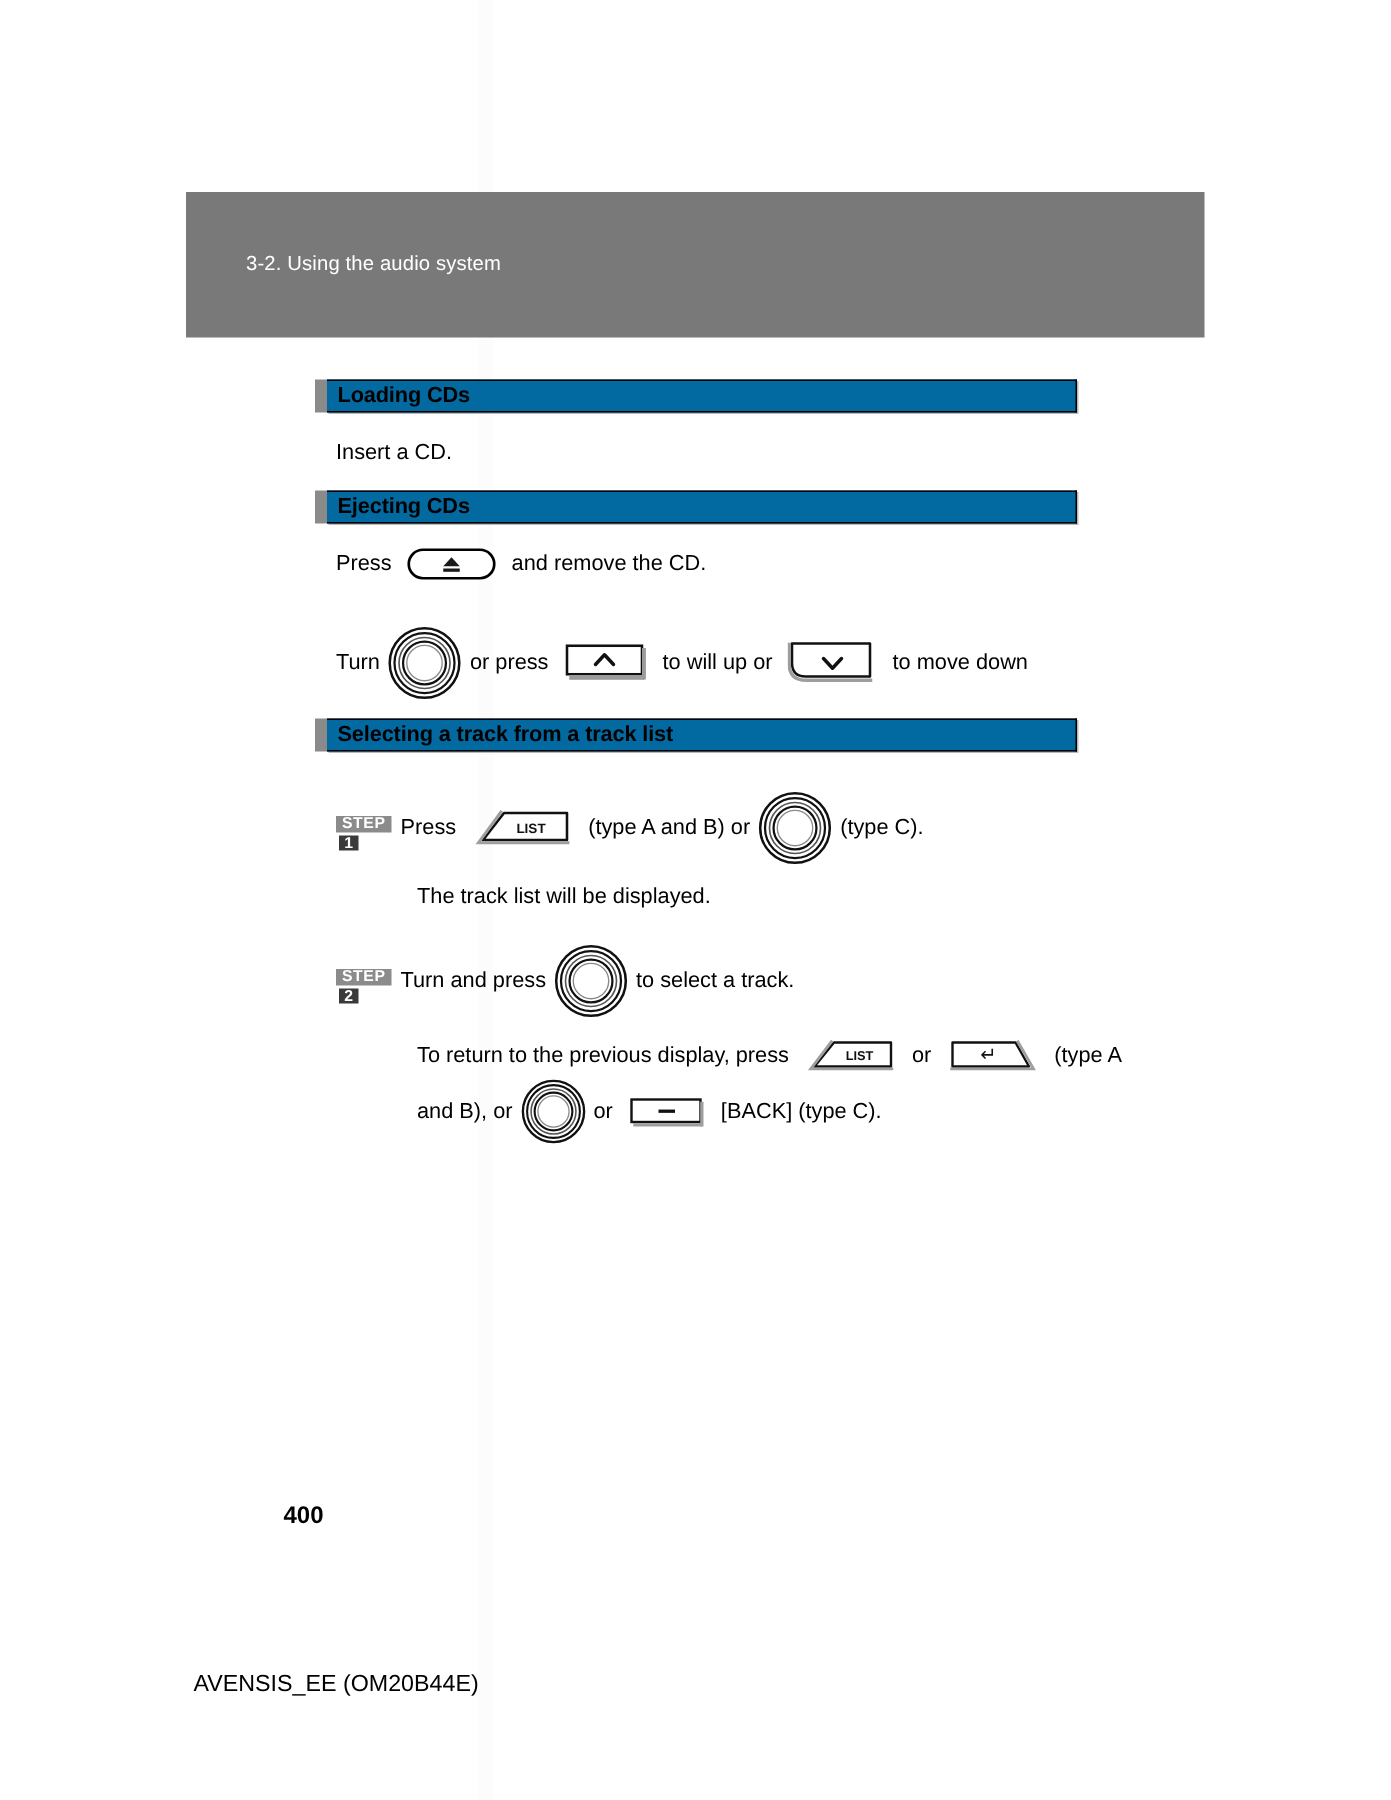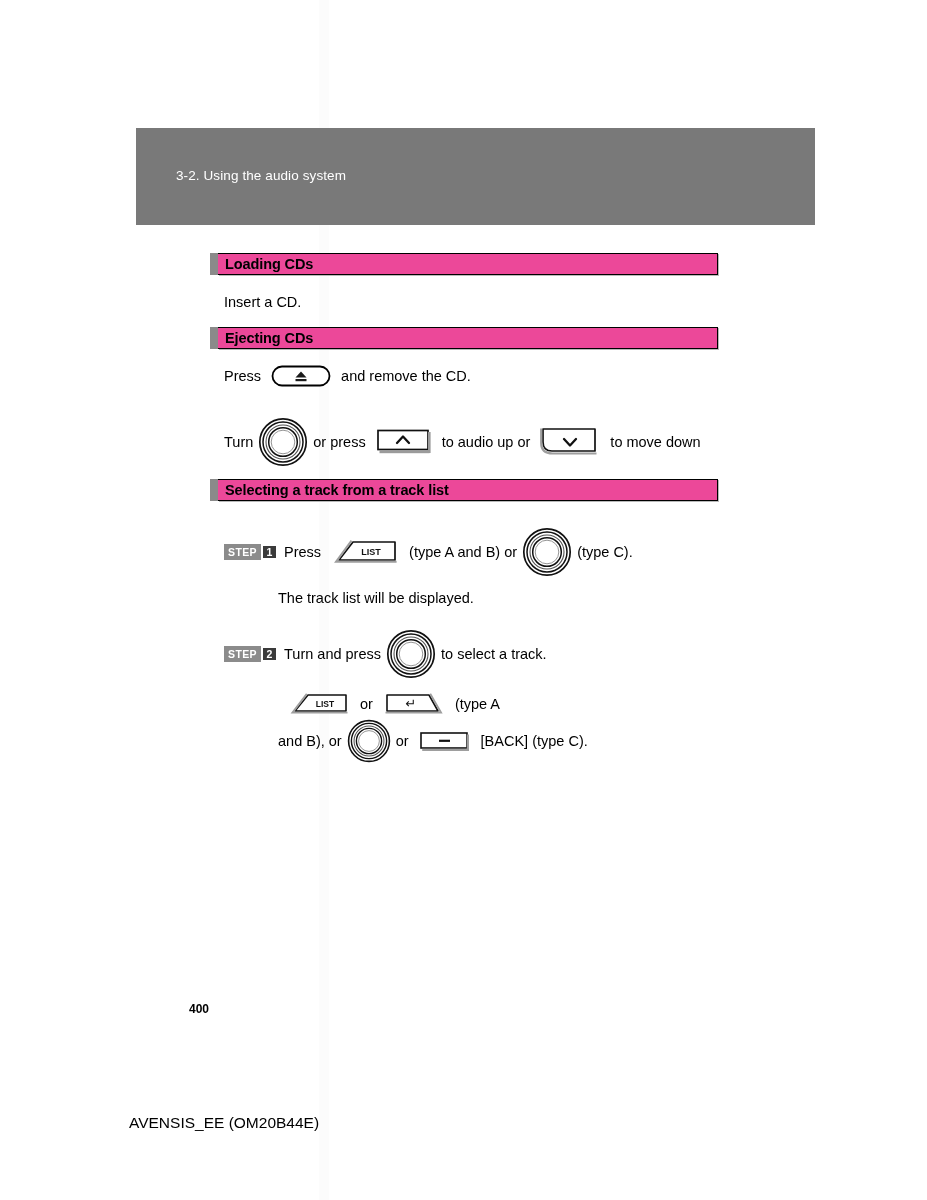--- a/index.html
+++ b/index.html
@@ -27,21 +27,20 @@
   }
 
   
   .chapter-header {
     position: absolute;
     left: 124px;
     top: 128px;
     width: 679px;
     height: 97px;
     background: #797979;
-    margin-left: 12px;
   }
   .chapter-header-title {
     position: absolute;
     left: 40px;
     top: 40px;
     font-size: 13.5px;
     color: #ffffff;
     letter-spacing: 0.1px;
     white-space: nowrap;
   }
@@ -64,21 +63,21 @@
   }
   .section-bar .tab {
     width: 8px;
     background: #8a8a8a;
     flex: 0 0 auto;
   }
   .section-bar .barbox {
     flex: 1 1 auto;
     border: 1px solid #000000;
     border-left: none;
-    background: #ec4899;
+    background: #0369a1;
     display: flex;
     align-items: center;
     box-shadow: 1px 1px 0 0 #b9b9b9;
   }
   .section-bar .barlabel {
     font-size: 14.5px;
     font-weight: bold;
     padding-left: 7px;
     letter-spacing: -0.1px;
     white-space: nowrap;
@@ -121,20 +120,21 @@
   .gbtn { display: inline-block; vertical-align: middle; }
   .gbtn svg { display: block; }
 
   
   .step-badge {
     display: inline-flex;
     align-items: stretch;
     height: 16px;
     vertical-align: middle;
     margin-right: 6px;
+    flex-direction: column;
   }
   .step-badge .step-word {
     background: #8b8b8b;
     color: #ffffff;
     font-size: 10.5px;
     font-weight: bold;
     letter-spacing: 0.4px;
     padding: 0 4px 0 4px;
     display: flex;
     align-items: center;
@@ -158,21 +158,21 @@
   .gap-10 { height: 10px; }
   .gap-12 { height: 12px; }
   .gap-16 { height: 16px; }
   .gap-26 { height: 26px; }
 
   
   .page-number {
     position: absolute;
     left: 189px;
     top: 1002px;
-    font-size: 12px;
+    font-size: 16px;
     font-weight: bold;
   }
 
   
   .footer {
     position: absolute;
     left: 129px;
     top: 1114px;
     font-size: 15.5px;
   }
@@ -254,21 +254,21 @@
       <span class="gbtn">
         <svg width="56" height="30" viewBox="0 0 56 30">
           <rect x="2" y="3.5" width="50" height="19" fill="#ffffff" stroke="#111111" stroke-width="1.7"></rect>
           <rect x="3.5" y="23" width="50" height="3.2" fill="#9b9b9b"></rect>
           <rect x="52" y="5" width="2.6" height="21" fill="#9b9b9b"></rect>
           <polyline points="21,16 27,9.5 33,16" fill="none" stroke="#111111" stroke-width="2.3" stroke-linecap="round" stroke-linejoin="round"></polyline>
         </svg>
       </span>
       <span class="sp"></span>
         <span class="sp"></span>
-      <span>to audio up or</span>
+      <span>to will up or</span>
       <span class="sp"></span>
         <span class="sp"></span>
 
       <span class="gbtn">
         <svg width="60" height="34" viewBox="0 0 60 34">
           <path d="M3,4 L55,4 L55,26 L12,26 Q3,26 3,17 Z" fill="#ffffff" stroke="#111111" stroke-width="1.7" stroke-linejoin="round"></path>
           <path d="M1.2,3.5 L1.2,18 Q1.2,28.5 12.5,28.5 L56.5,28.5" fill="none" stroke="#9e9e9e" stroke-width="2.2"></path>
           <polyline points="24,14 30,20.5 36,14" fill="none" stroke="#111111" stroke-width="2.3" stroke-linecap="round" stroke-linejoin="round"></polyline>
         </svg>
       </span>
@@ -348,20 +348,21 @@
         </svg>
       </span>
       <span class="sp"></span>
       <span>to select a track.</span>
     </div>
   </div>
   <div class="gap-10"></div>
 
   <div class="para indent2">
     <div class="line">
+      <span>To return to the previous display, press</span>
       <span class="sp"></span>
         <span class="sp"></span>
 
       <span class="gbtn">
         <svg width="62" height="26" viewBox="0 0 62 26">
           <path d="M20,4 L58,4 L58,20 L7,20 Z" fill="#ffffff" stroke="#111111" stroke-width="1.6" stroke-linejoin="round"></path>
           <path d="M18.8,2.8 L4.5,21.6 L59.5,21.6" fill="none" stroke="#9e9e9e" stroke-width="1.9"></path>
           <text x="37" y="15.5" text-anchor="middle" font-family="Liberation Sans, sans-serif" font-size="8.5" font-weight="bold" fill="#111111">LIST</text>
         </svg>
       </span>

